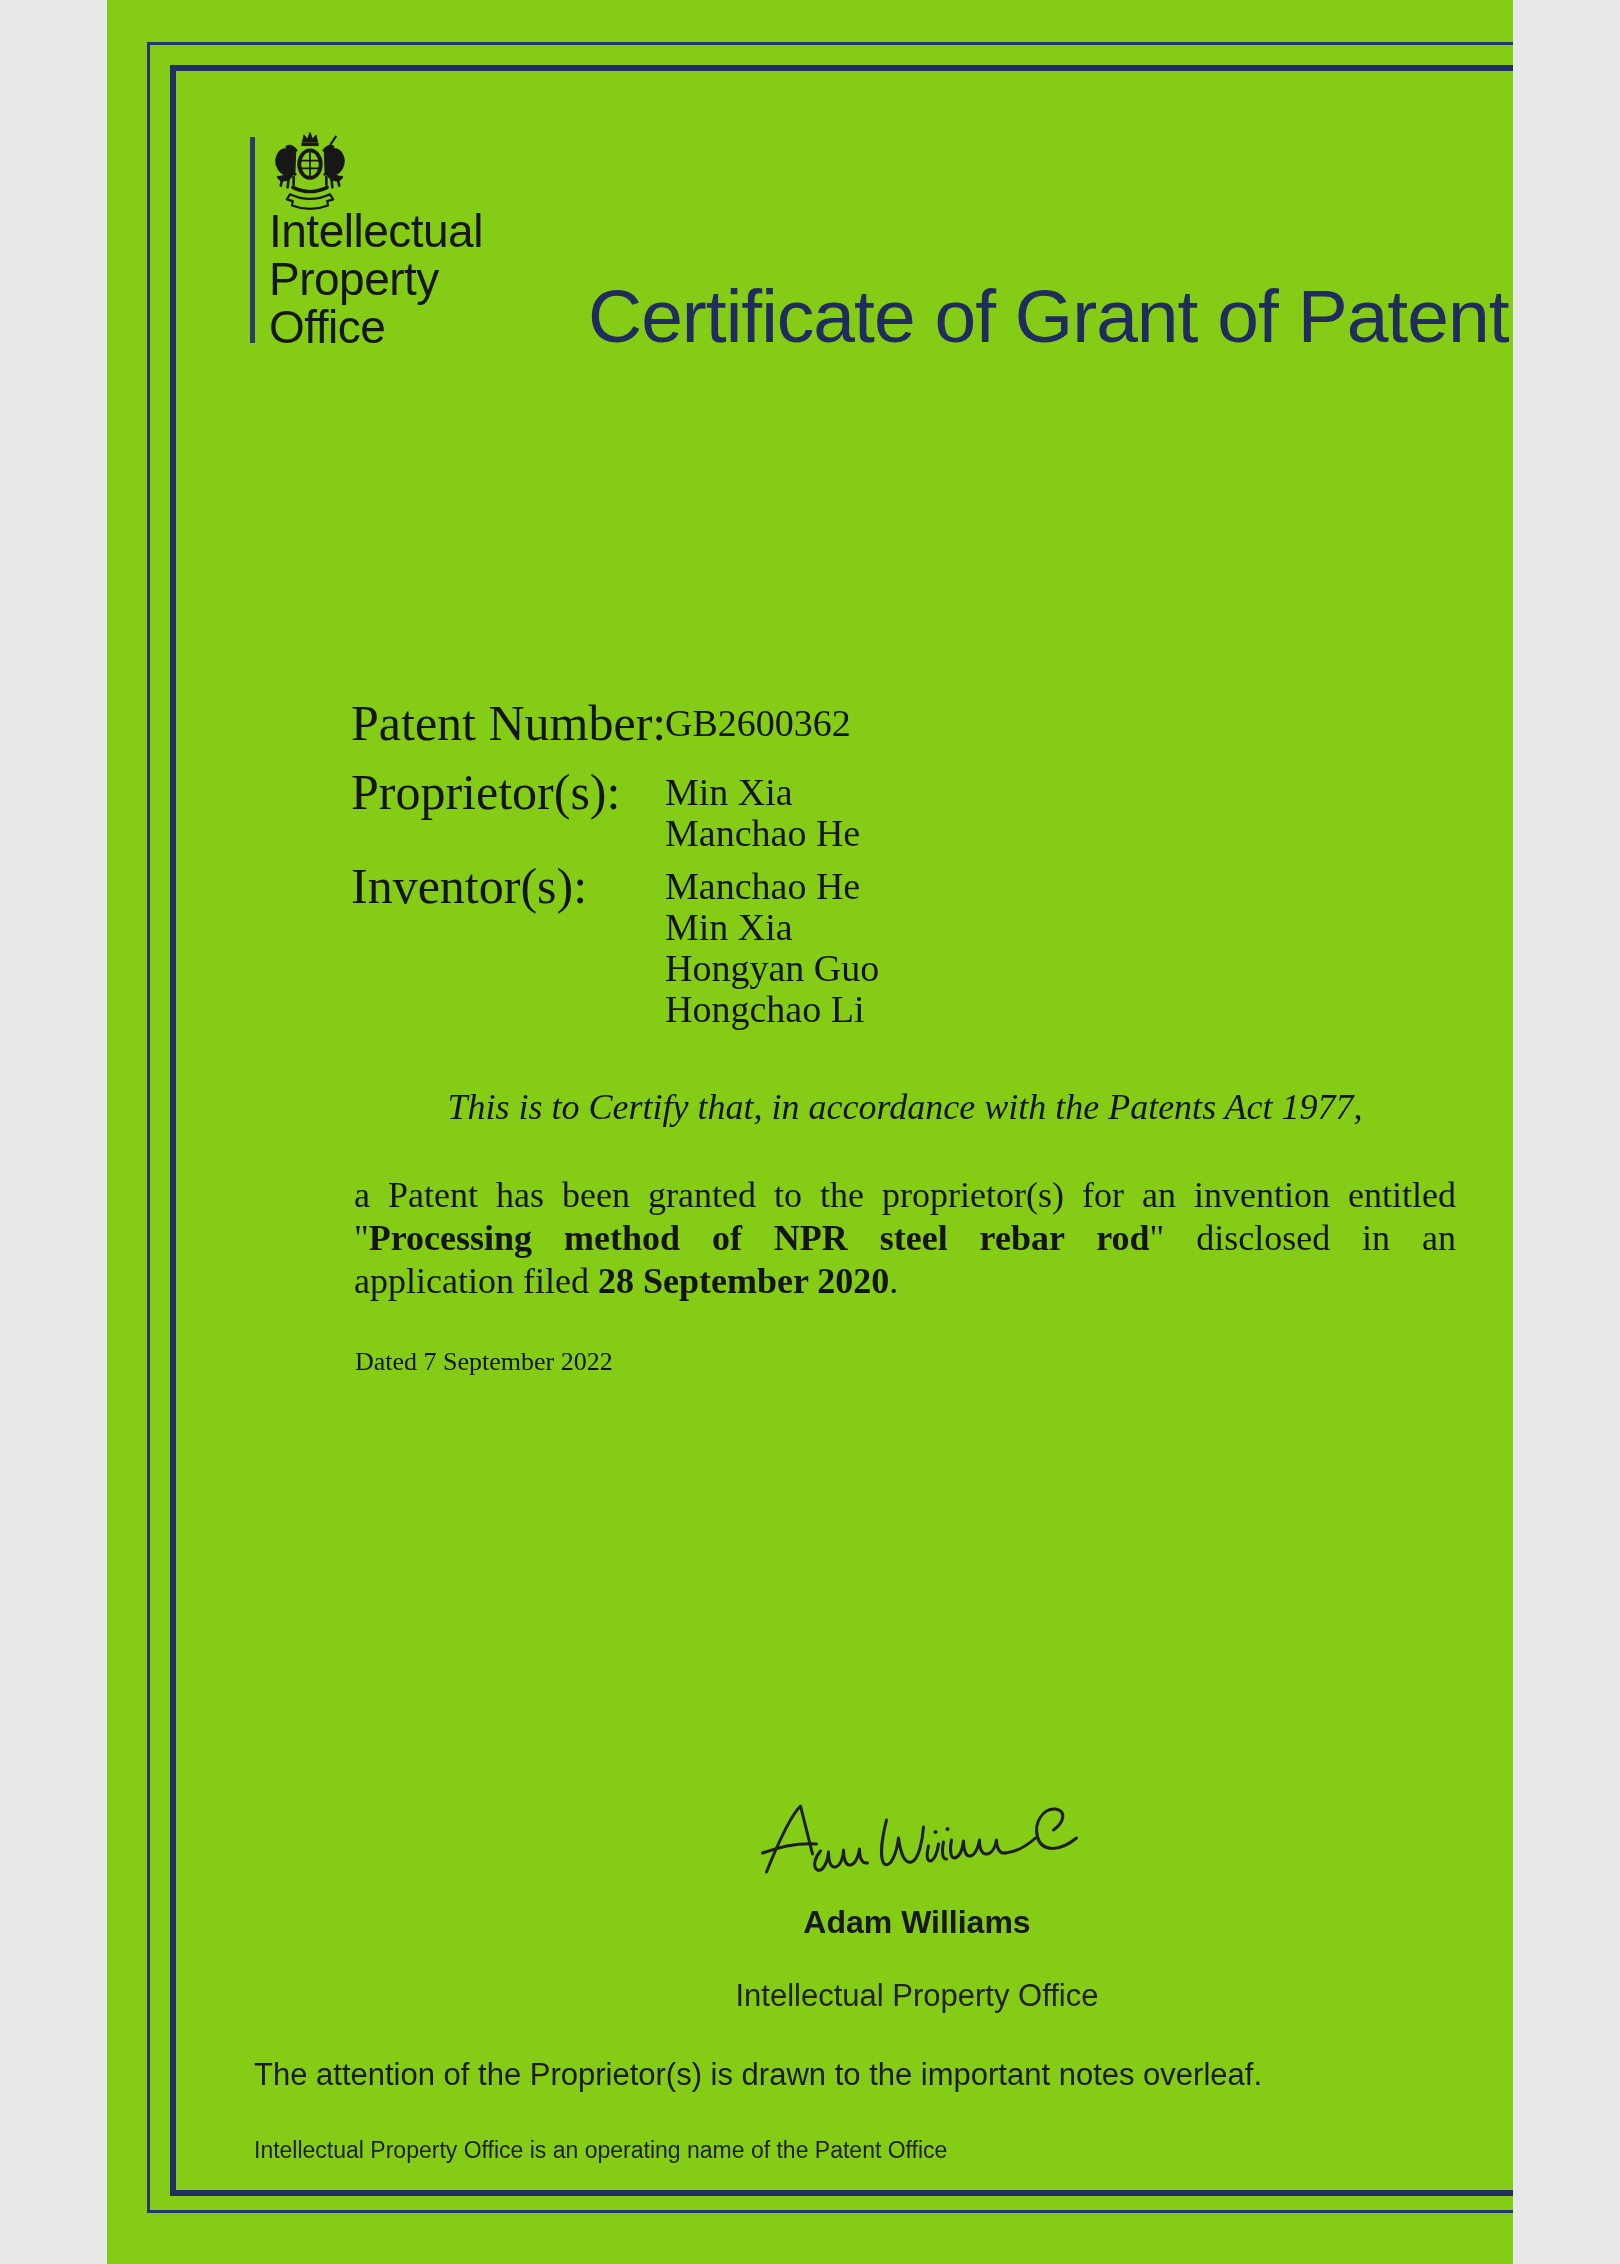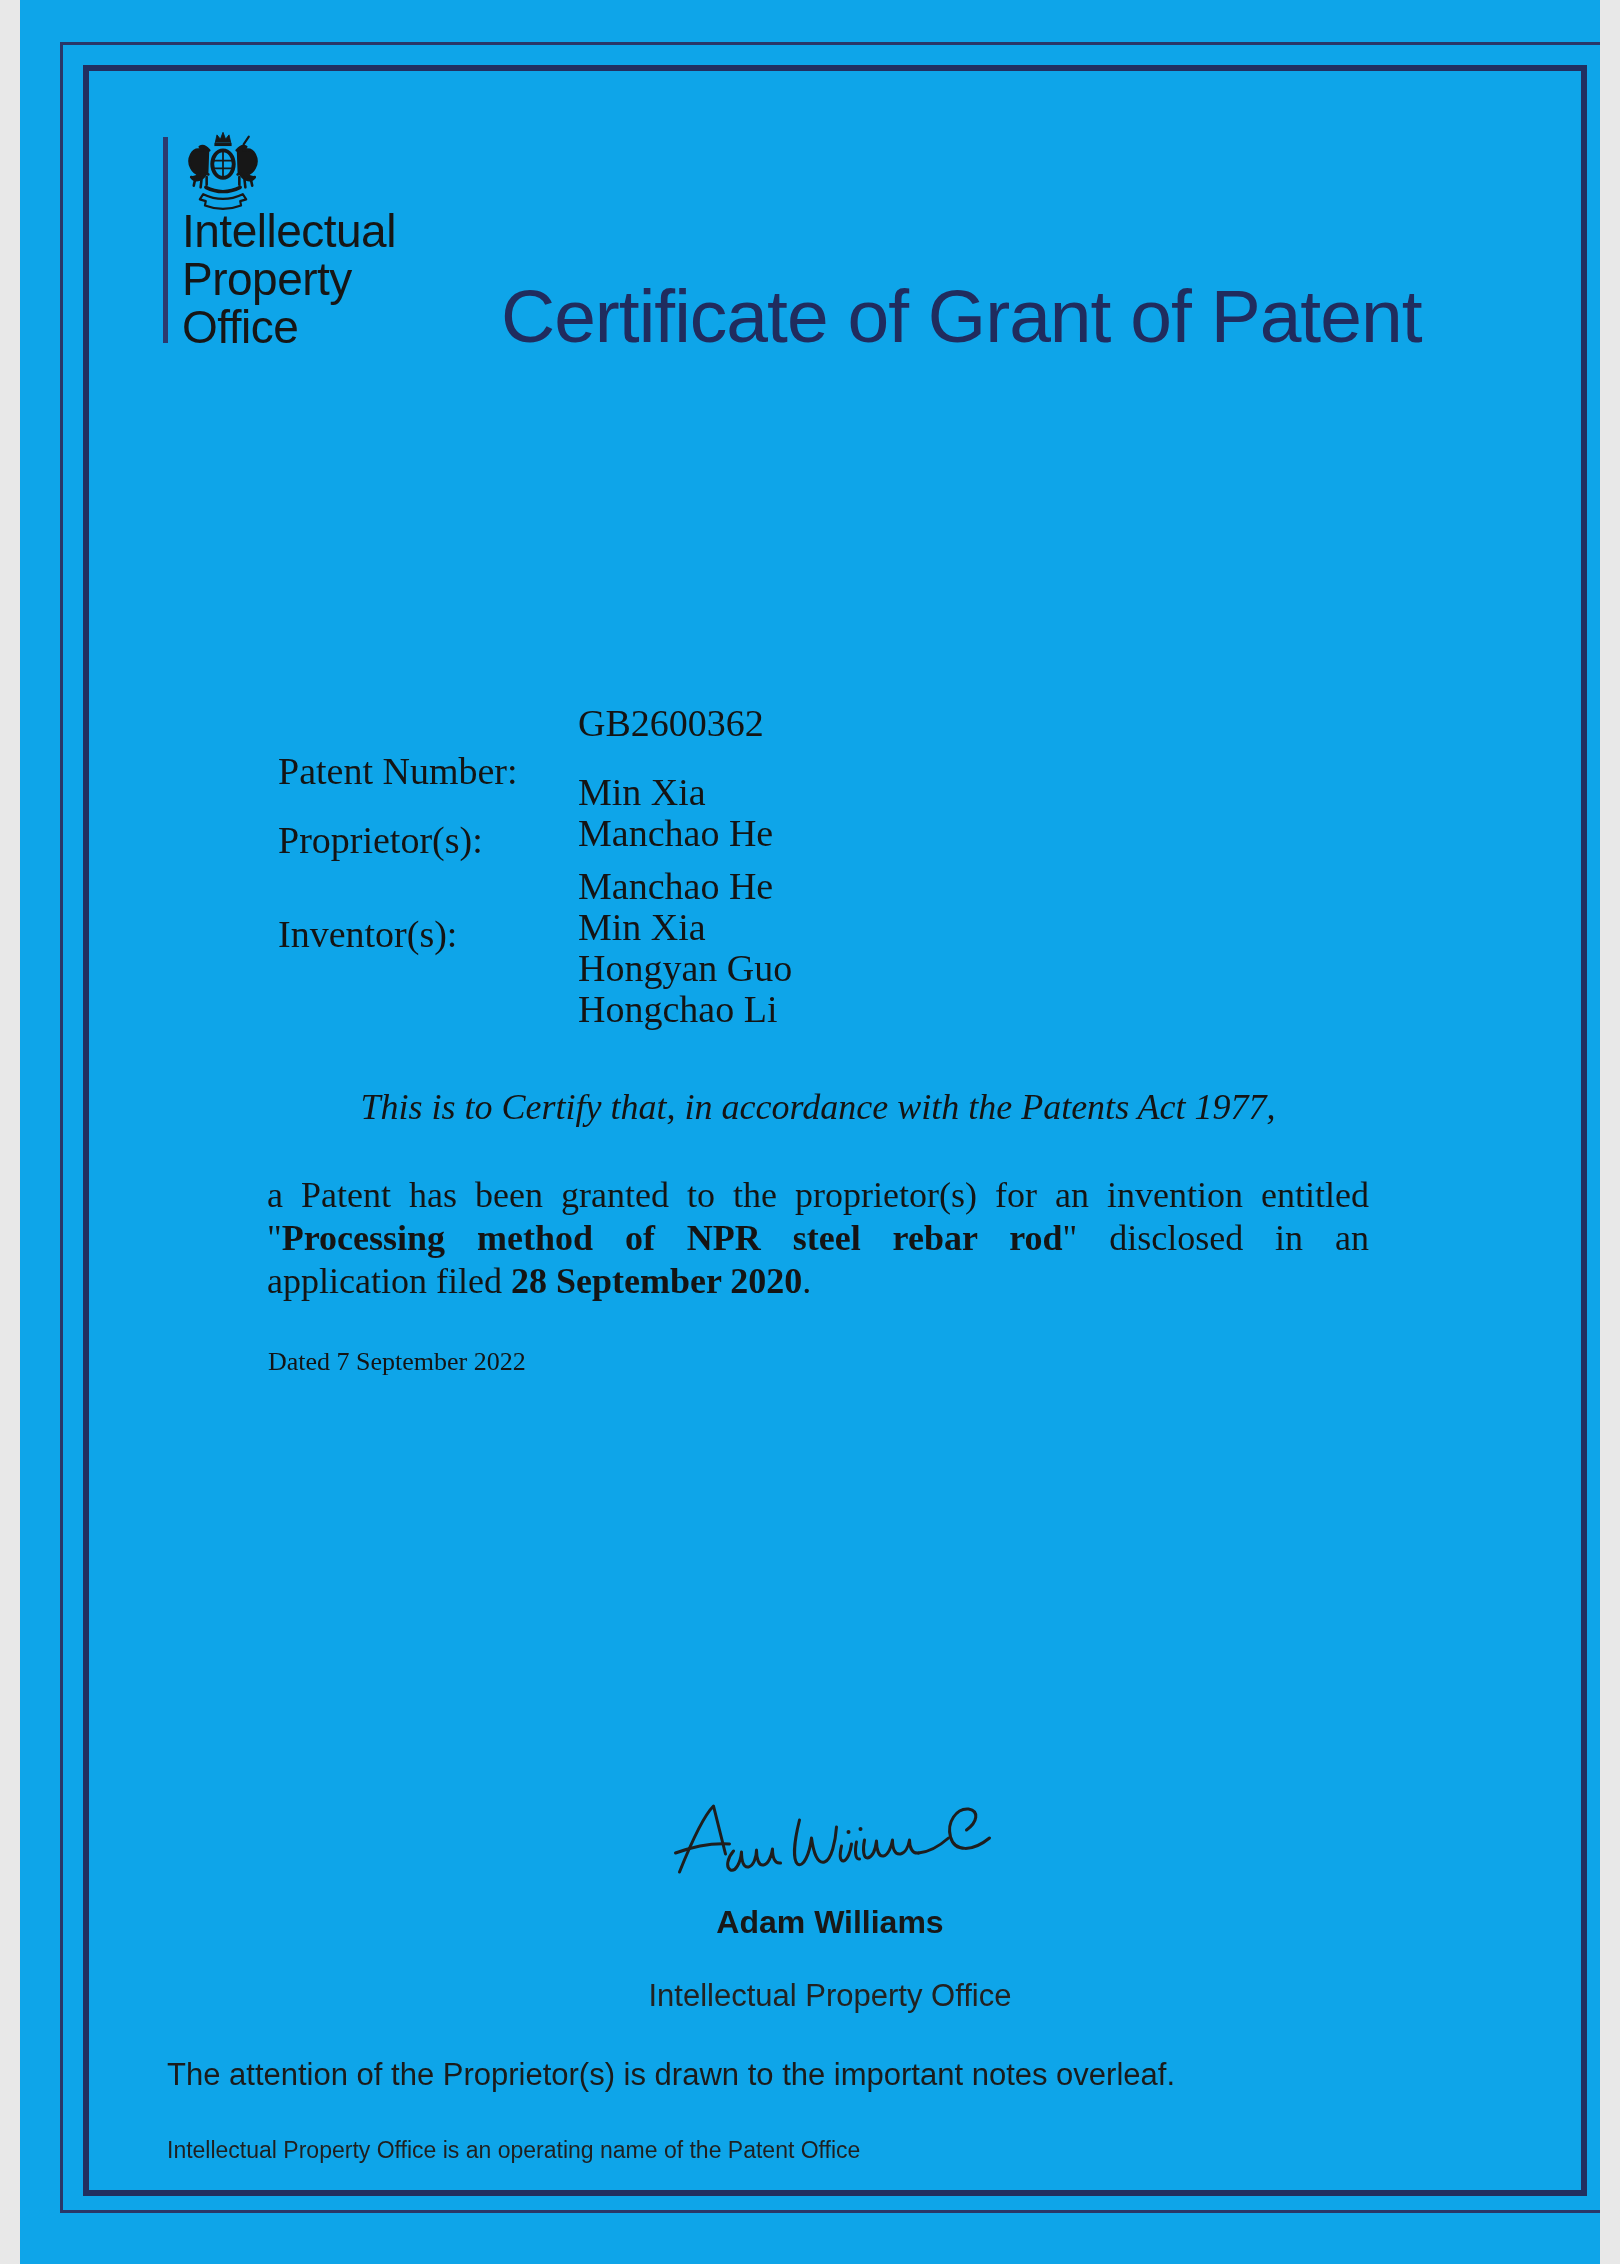--- a/index.html
+++ b/index.html
@@ -1,19 +1,19 @@
 <!DOCTYPE html>
 <html><head>
 <meta charset="utf-8">
 <style>
   html,body{margin:0;padding:0;background:#e8e8e8;}
   .page{
     position:relative;
-    width:1580px;height:2264px;
-    background:#0ea5e9;
+    width:1406px;height:2264px;
+    background:#84cc16;
     font-family:"Liberation Sans",sans-serif;
     color:#1c1c1c;
     overflow:hidden;
     margin:0 auto;
   }
   .abs{position:absolute;}
 
   
   .border-outer{
     left:40px;top:42px;width:1546px;height:2171px;
@@ -35,21 +35,21 @@
 
   
   .title{
     left:481px;top:273px;margin:0;
     font-size:75px;font-weight:400;letter-spacing:-1px;
     color:#202c5e;white-space:nowrap;
   }
 
   
   .serif{font-family:"Liberation Serif",serif;color:#141414;}
-  .detail-label{left:258px;font-size:38px;line-height:41px;margin-top:48px;}
+  .detail-label{left:244px;font-size:50px;line-height:41px;}
   .detail-values{left:558px;font-size:38px;line-height:41px;}
   .r1{top:703px;} .r2{top:772px;} .r3{top:866px;}
 
   
   .certify-intro{
     left:247px;top:1086px;width:1102px;
     font-style:italic;font-size:36px;text-align:center;
     white-space:nowrap;
   }
   .certify-body{

